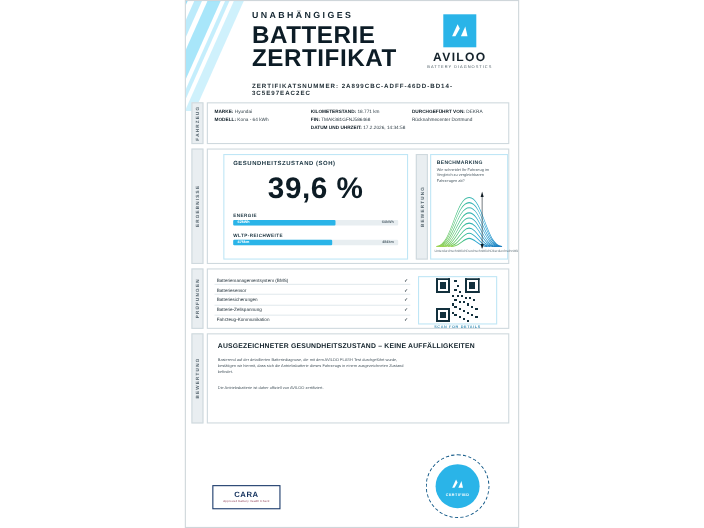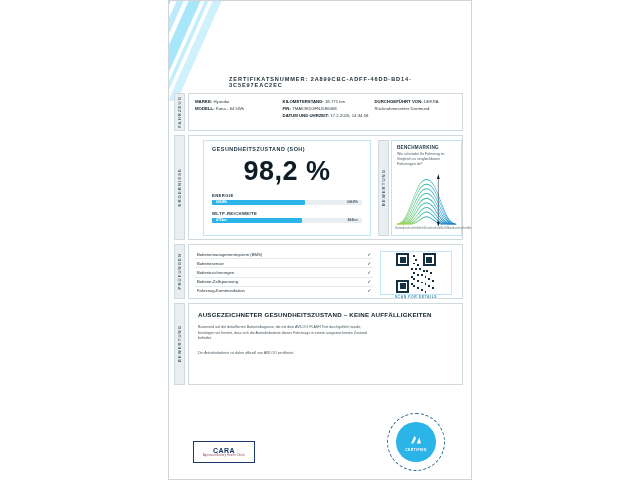--- a/index.html
+++ b/index.html
@@ -175,20 +175,35 @@
 
     <div class="banner">
       <i style="left:-10px;top:-10px;width:16px;height:118px;"></i>
       <i style="left:12px;top:-10px;width:7px;height:118px;opacity:.35;"></i>
       <i style="left:24px;top:-10px;width:12px;height:118px;opacity:.45;"></i>
       <i style="left:40px;top:-10px;width:4px;height:118px;opacity:.3;"></i>
       <i style="left:48px;top:-10px;width:9px;height:118px;opacity:.25;"></i>
     </div>
 
     <div class="header">
+      <div class="hdr-left">
+        <div class="kicker">UNABHÄNGIGES</div>
+        <div class="title">BATTERIE</div>
+        <div class="title2">ZERTIFIKAT</div>
+      </div>
+      <div class="logo">
+        <div class="logo-mark">
+          <svg width="20" height="20" viewBox="0 0 20 20" aria-hidden="true">
+            <path d="M3 15 L8 4 L10 8 L6 15 Z" fill="#ffffff"></path>
+            <path d="M11 15 L15 6 L17 15 Z" fill="#ffffff"></path>
+          </svg>
+        </div>
+        <div class="logo-name">AVILOO</div>
+        <div class="logo-sub">BATTERY DIAGNOSTICS</div>
+      </div>
       <div class="certno">ZERTIFIKATSNUMMER: 2A899CBC-ADFF-46DD-BD14-3C5E97EAC2EC</div>
     </div>
 
     <div class="vtab" style="top:92px;height:38px;">
       <span>FAHRZEUG</span>
     </div>
     <div class="vtab" style="top:134px;height:105px;">
       <span>ERGEBNISSE</span>
     </div>
     <div class="vtab" style="top:243px;height:55px;">
@@ -212,21 +227,21 @@
         <div class="vcol">
           <div class="kv"><b>DURCHGEFÜHRT VON:</b> <span>DEKRA</span></div>
           <div class="kv"><span>Rücknahmecenter Dortmund</span></div>
         </div>
       </div>
     </div>
 
     <div class="sec res">
       <div class="soh-box">
         <div class="soh-title">GESUNDHEITSZUSTAND (SOH)</div>
-        <div class="soh-val">98,2 %</div>
+        <div class="soh-val">39,6 %</div>
         <div class="barrow">
           <div class="barlbl">ENERGIE</div>
           <div class="bar">
             <div class="fill" style="width:62%"></div>
             <span class="lo">62kWh</span>
             <span class="hi">64kWh</span>
           </div>
         </div>
         <div class="barrow">
           <div class="barlbl">WLTP-REICHWEITE</div>

